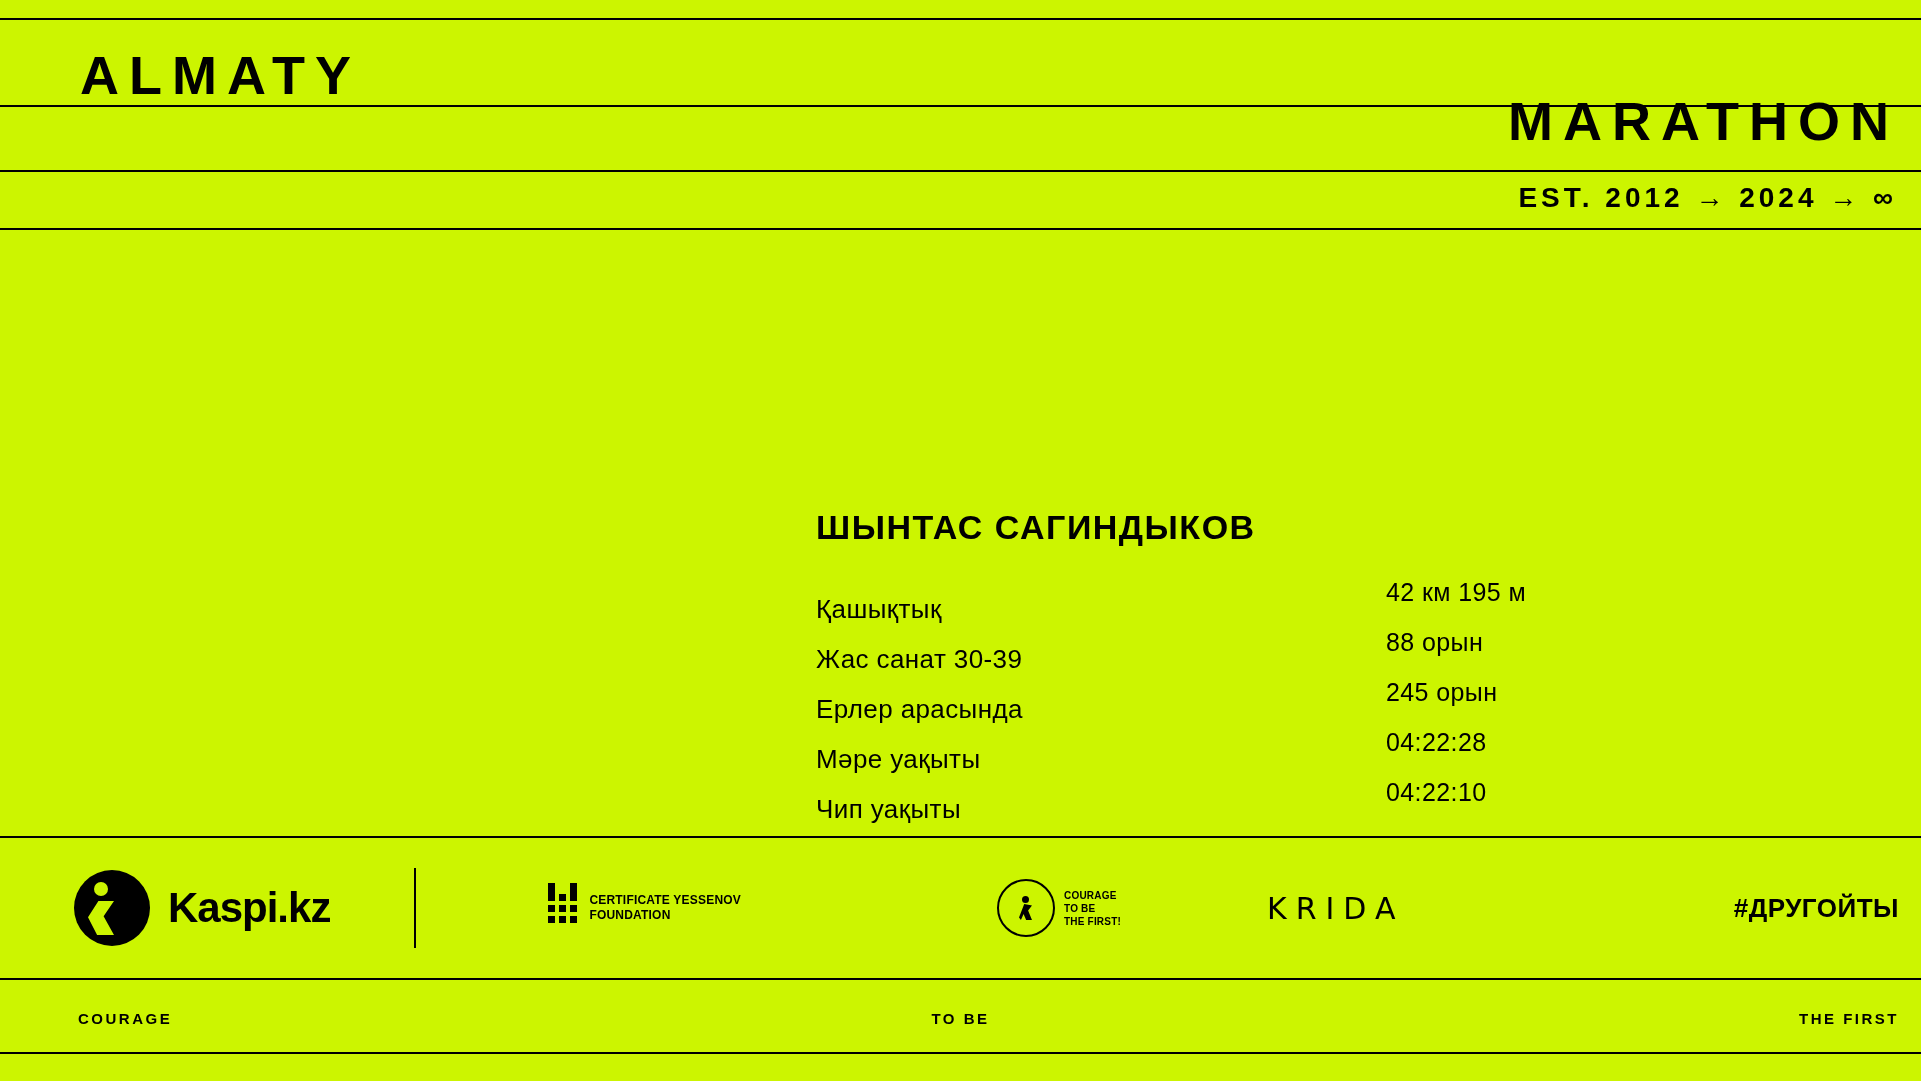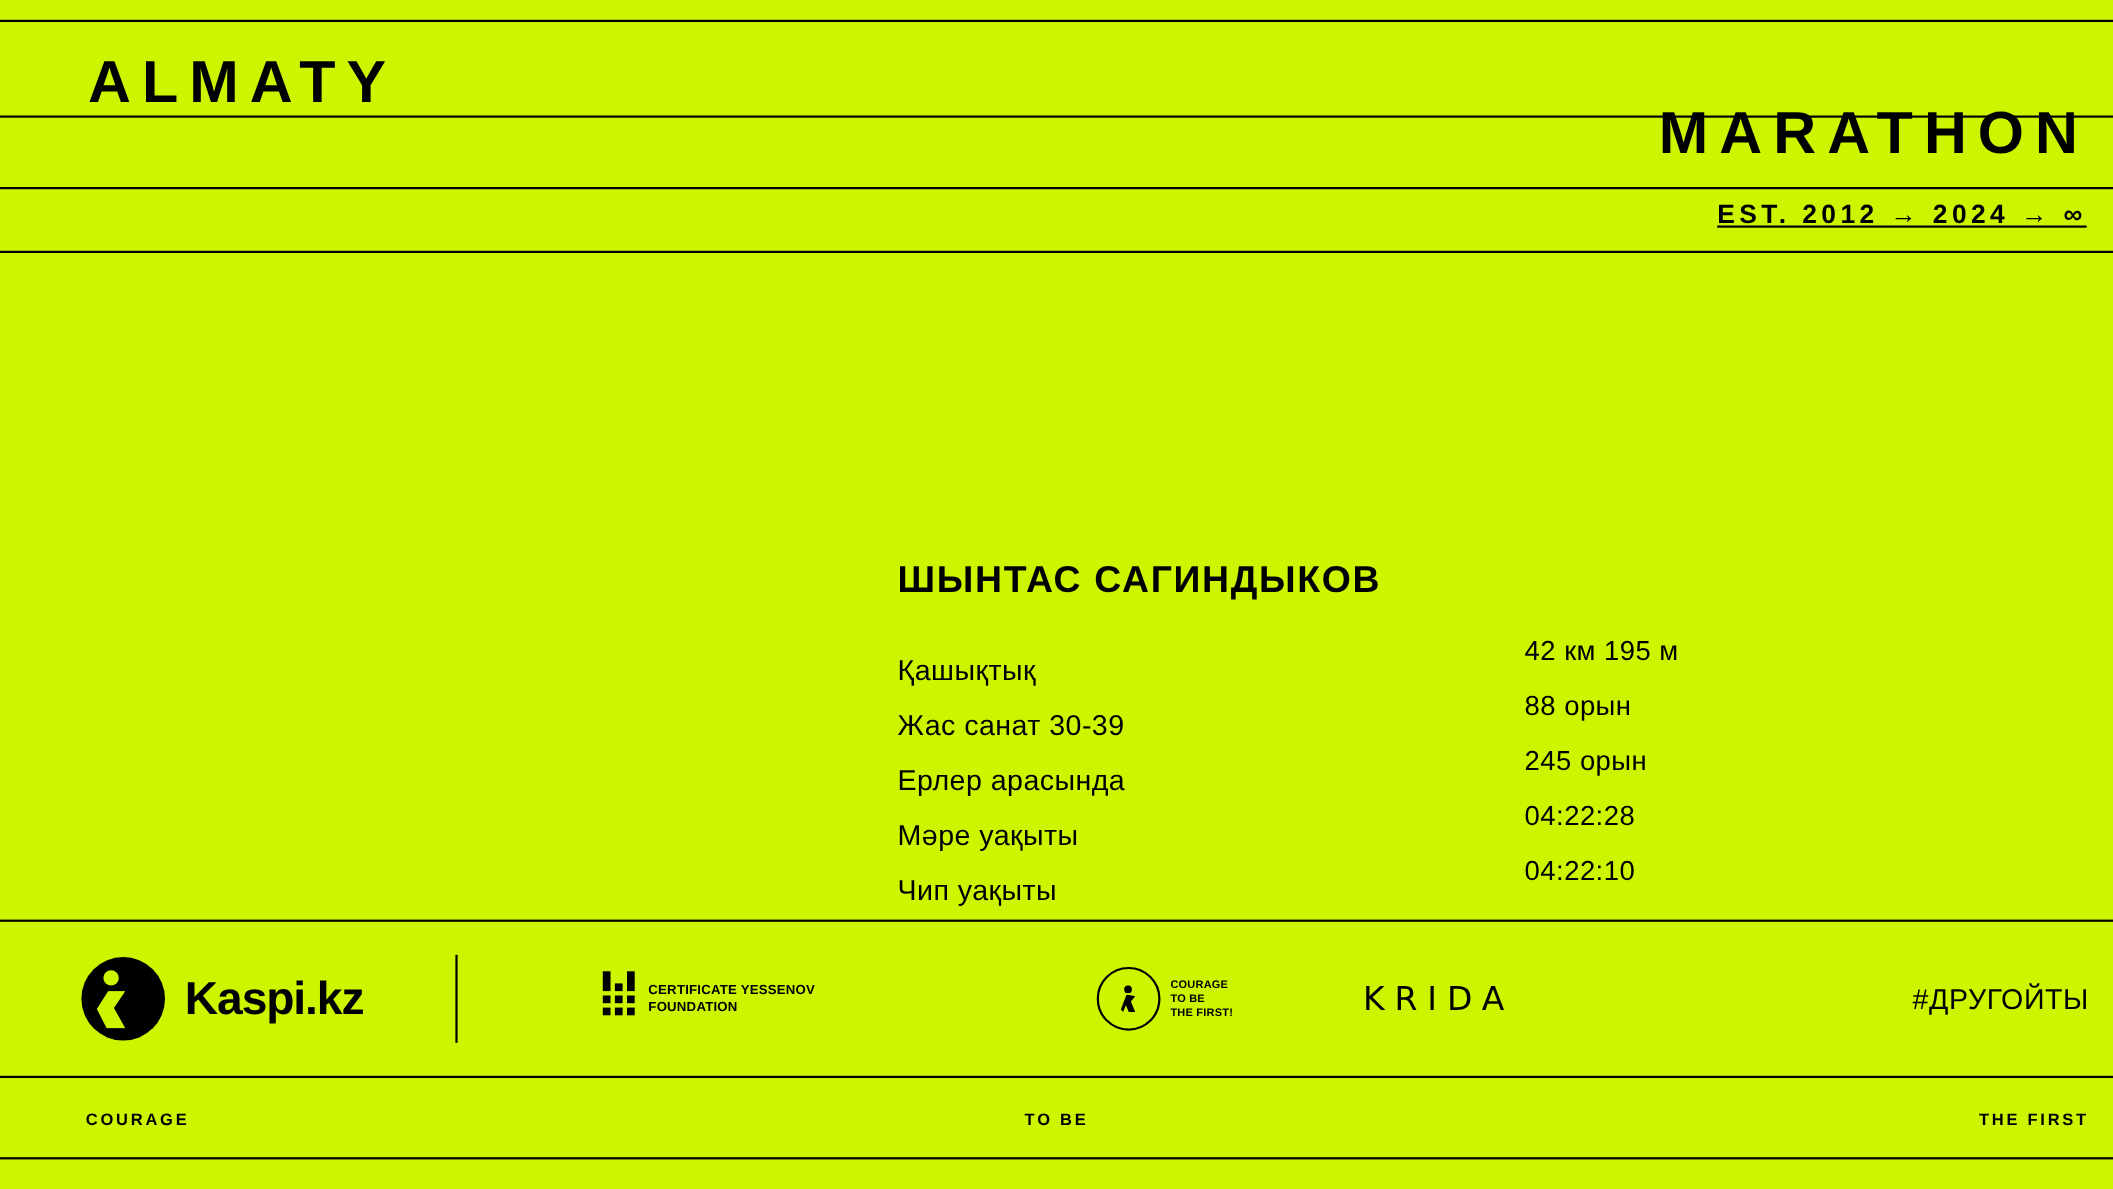--- a/index.html
+++ b/index.html
@@ -53,26 +53,25 @@
     font-size: 54px;
     font-weight: 700;
     letter-spacing: 10px;
     line-height: 1;
     text-align: right;
   }
   .est {
     position: absolute;
     right: 24px;
     top: 184px;
-    font-size: 24px;
+    font-size: 28px;
     font-weight: 600;
     letter-spacing: 4px;
     line-height: 1;
     text-align: right;
-    text-decoration: underline;
   }
 
   
   .cert-title {
     position: absolute;
     right: 24px;
     top: 252px;
     font-size: 88px;
     font-weight: 400;
     letter-spacing: 1px;
@@ -239,32 +238,32 @@
     clip-path: polygon(40% 0, 100% 10%, 70% 40%, 100% 100%, 55% 100%, 35% 62%, 15% 100%, 0 85%);
   }
   .fund-text {
     font-size: 10px;
     font-weight: 700;
     line-height: 1.3;
     letter-spacing: 0.2px;
   }
 
   .sponsor-krida {
-    margin-left: 90px;
+    margin-left: 118px;
     font-size: 30px;
     font-weight: 400;
     letter-spacing: 9px;
     font-family: "DejaVu Sans", sans-serif;
   }
 
   .sponsor-hashtag {
     position: absolute;
     right: 22px;
     font-size: 26px;
-    font-weight: 400;
+    font-weight: 700;
     letter-spacing: 0.5px;
   }
 
   
   .footer {
     position: absolute;
     left: 0;
     top: 1010px;
     width: 1921px;
     height: 38px;

